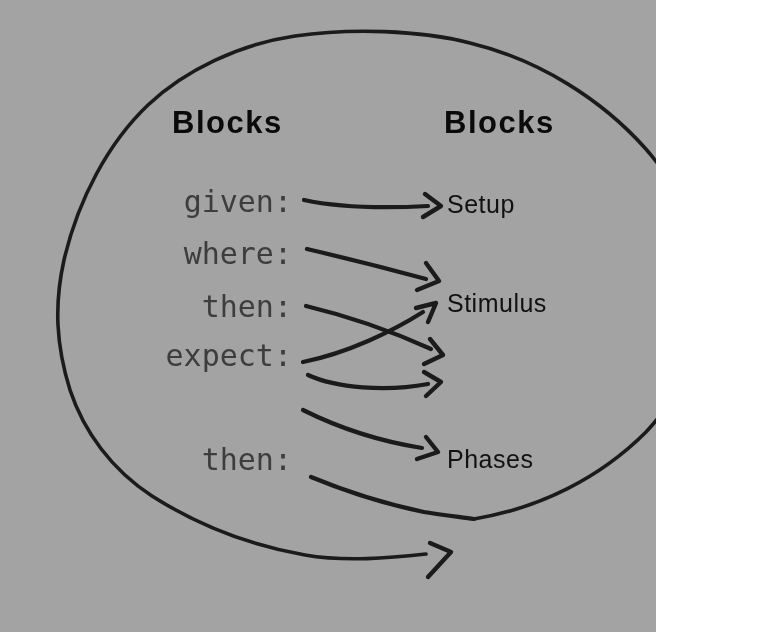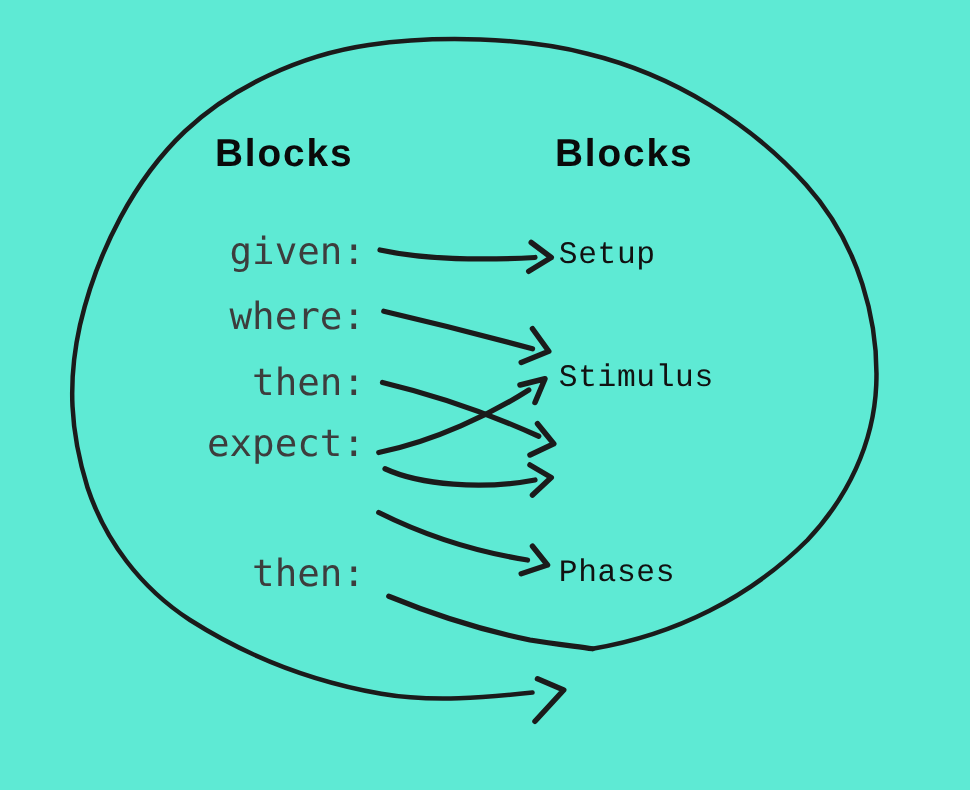--- a/index.html
+++ b/index.html
@@ -1,20 +1,20 @@
 <!DOCTYPE html>
 <html><head>
 <meta charset="utf-8">
 <style>
   html, body { margin: 0; padding: 0; background: #ffffff; }
   #stage {
     position: relative;
-    width: 776px;
+    width: 656px;
     height: 632px;
-    background: #5eead4;
+    background: #a3a3a3;
     overflow: hidden;
     font-family: "Liberation Sans", sans-serif;
   }
   #drawing {
     position: absolute;
     left: 0; top: 0;
     width: 776px; height: 632px;
   }
   .hdr {
     position: absolute;
@@ -35,21 +35,21 @@
     text-align: right;
     font-family: "DejaVu Sans Mono", monospace;
     font-size: 30px;
     line-height: 32px;
     color: #3d3d3d;
     white-space: nowrap;
   }
   .phase-label {
     position: absolute;
     left: 447px;
-    font-family: Liberation Mono, monospace;
+    font-family: Liberation Sans, sans-serif;
     font-size: 25px;
     line-height: 30px;
     letter-spacing: 0.5px;
     color: #111111;
     white-space: nowrap;
   }
   #blk-given   { top: 186px; }
   #blk-when    { top: 238px; }
   #blk-then    { top: 291px; }
   #blk-expect  { top: 340px; }

